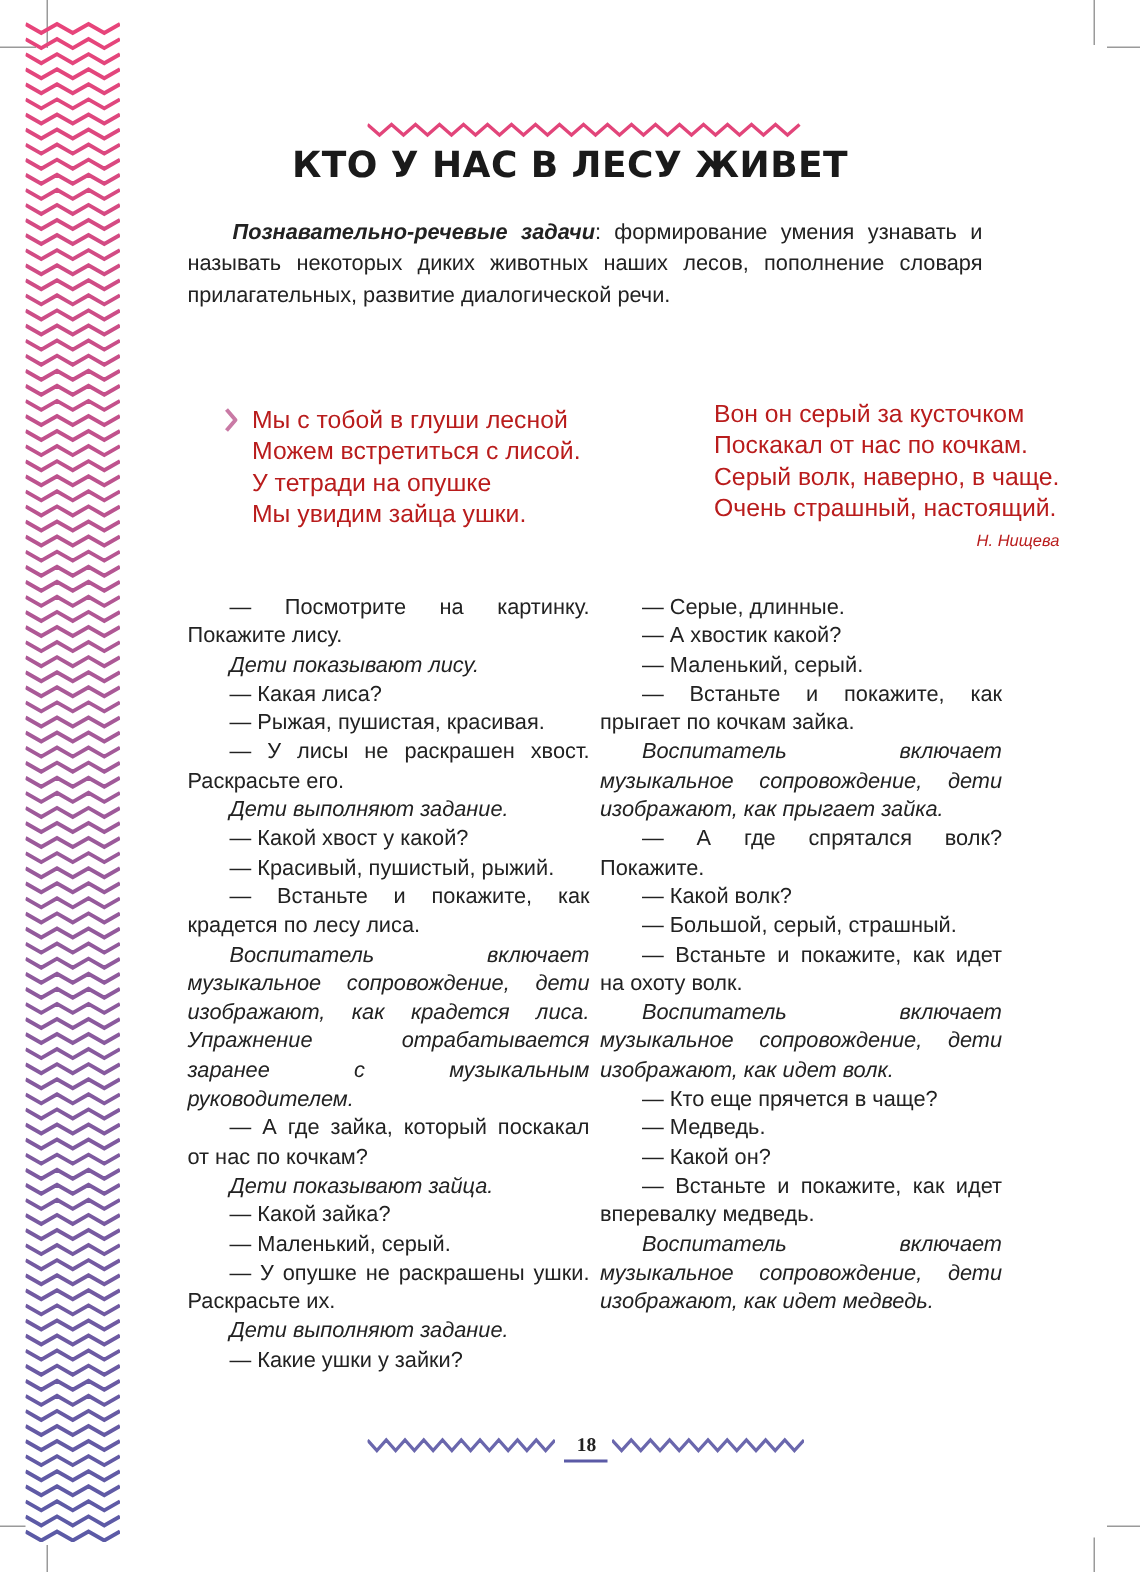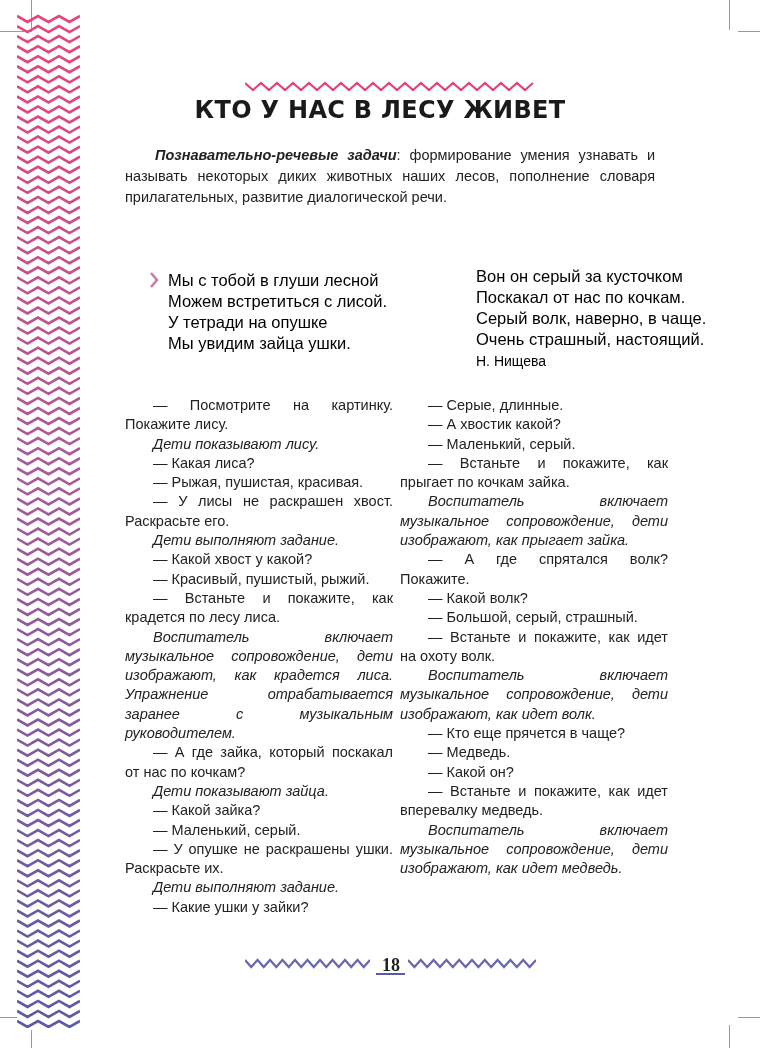--- a/index.html
+++ b/index.html
@@ -7,33 +7,33 @@
       font-family: "Liberation Sans", sans-serif; color: #222; }
     .crop { position: absolute; background: #9a9a9a; }
     .stripe { position: absolute; left: 17px; top: 12px; width: 63px; height: 1016px; }
     .title-zig { position: absolute; left: 245px; top: 80px; width: 290px; height: 14px; }
     .title { position: absolute; left: 0; width: 760px; top: 96px; text-align: center;
       font-family: "DejaVu Sans", sans-serif; font-weight: bold; font-size: 24px; letter-spacing: 0.3px; color: #1a1a1a; }
     .intro { position: absolute; left: 125px; top: 145px; width: 530px; font-size: 14.5px; line-height: 21px; text-align: justify; }
     .intro p { margin: 0; text-indent: 30px; }
     .b-it { font-weight: bold; font-style: italic; }
     .it { font-style: italic; }
-    .poem { position: absolute; font-size: 16.5px; line-height: 21px; color: #000000; }
+    .poem { position: absolute; font-size: 16.5px; line-height: 21px; color: #b91c1c; }
     .poem.left { left: 168px; top: 270px; }
     .poem.right { left: 432px; top: 266px; margin-left: 44px; }
     .poem .line { display: block; }
-    .author { display: block; font-size: 14px; margin-top: 1px; }
+    .author { display: block; text-align: right; font-style: italic; font-size: 11px; margin-top: 1px; }
     .bullet { position: absolute; left: 148px; top: 271px; width: 12px; height: 18px; }
     .col { position: absolute; top: 396px; width: 268px; font-size: 14.5px; line-height: 19.3px; text-align: justify; }
     .col.left { left: 125px; }
     .col.right { left: 400px; }
     .col p { margin: 0; text-indent: 28px; }
     .footer-zig { position: absolute; top: 957px; height: 14px; }
     .page-num { position: absolute; left: 376px; top: 955px; width: 30px; text-align: center;
-      font-family: "Liberation Serif", serif; font-weight: bold; font-size: 18px; color: #222; }
+      font-family: "Liberation Serif", serif; font-weight: bold; font-size: 13px; color: #222; }
     .page-ul { position: absolute; left: 376px; top: 973px; width: 29px; height: 2px; background: #5b5aa6; }
   </style>
 </head>
 <body>
 
 <div class="crop" style="left:31px;top:0;width:1px;height:32px;"></div>
 <div class="crop" style="left:0;top:31px;width:24px;height:1px;"></div>
 <div class="crop" style="left:729px;top:0;width:1px;height:30px;"></div>
 <div class="crop" style="left:738px;top:31px;width:22px;height:1px;"></div>
 <div class="crop" style="left:31px;top:1030px;width:1px;height:18px;"></div>

